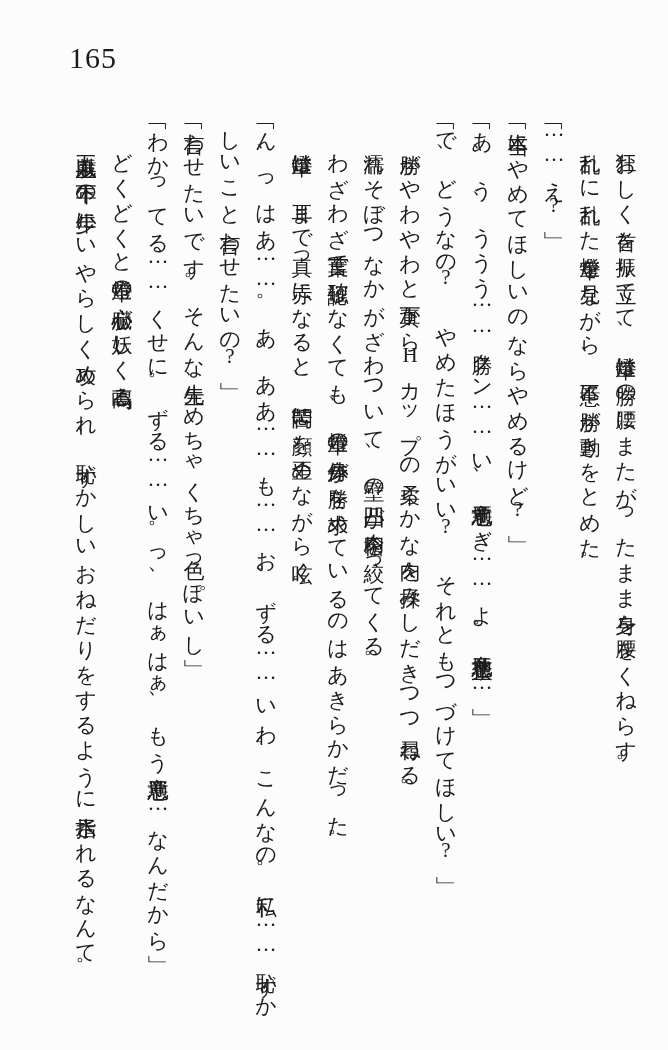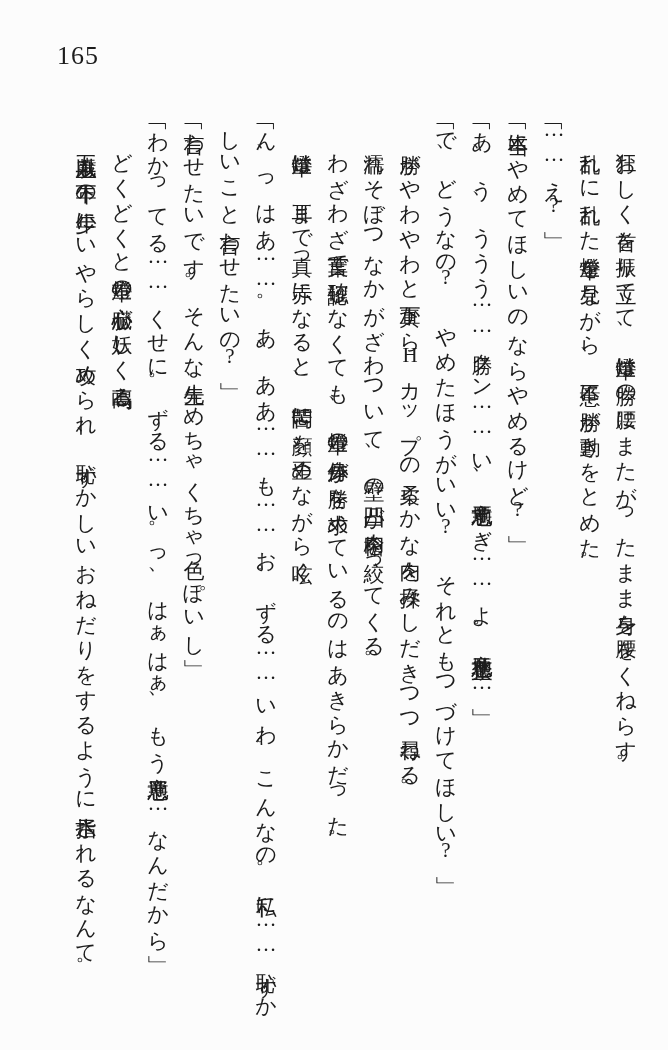--- a/index.html
+++ b/index.html
@@ -12,22 +12,22 @@
     width: 668px;
     height: 1050px;
     background: #fcfcfc;
     overflow: hidden;
     font-family: "Liberation Serif", "DejaVu Serif", serif;
     color: #1c1c1c;
   }
   .page-number {
     position: absolute;
     top: 41px;
-    left: 57px;
-    font-size: 26px;
+    left: 69px;
+    font-size: 30px;
     letter-spacing: 1px;
     color: #1c1c1c;
   }
   .text-body {
     position: absolute;
     top: 116px;
     right: 24px;
     height: 900px;
     writing-mode: vertical-rl;
     -webkit-text-orientation: upright;

